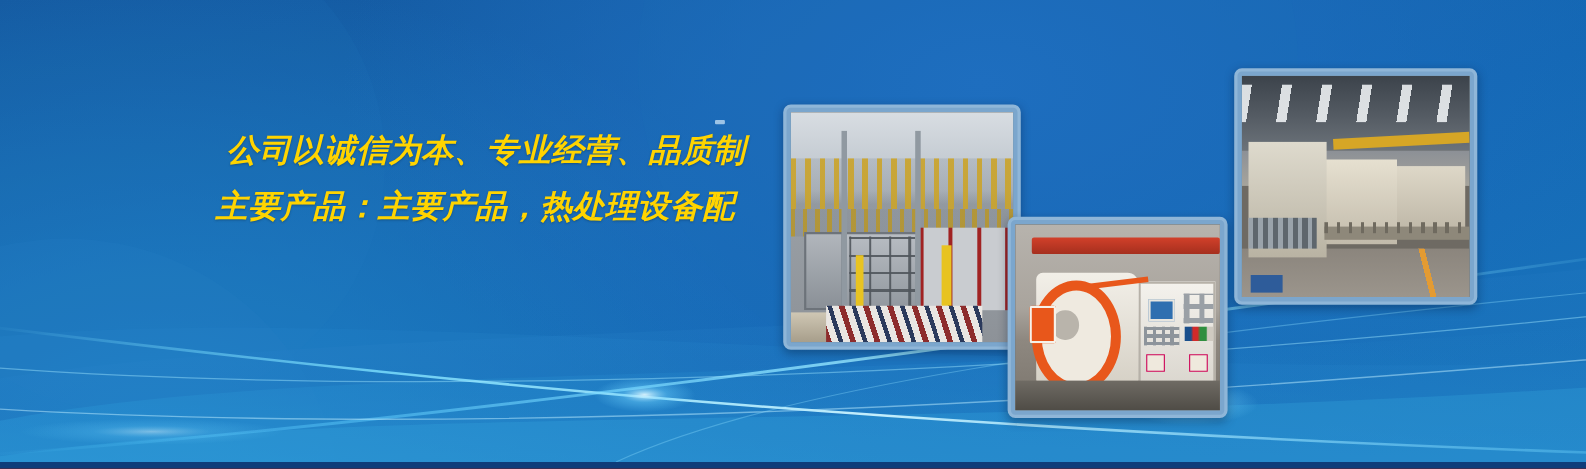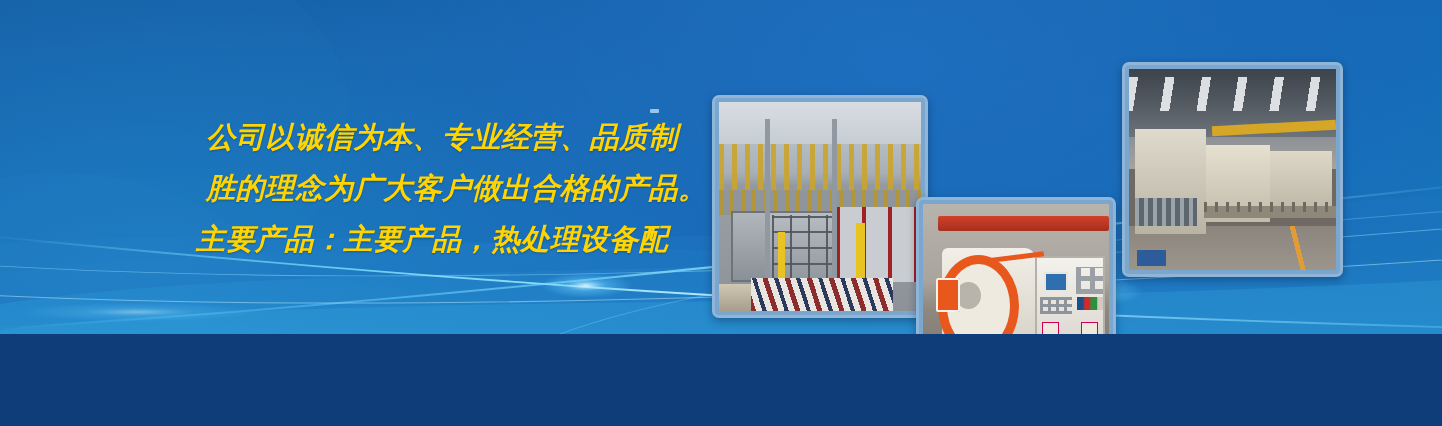--- a/index.html
+++ b/index.html
@@ -3,21 +3,21 @@
 <meta charset="utf-8">
 <style>
   html, body {
     margin: 0;
     padding: 0;
     background: #0f3d7a;
   }
   #banner {
     position: relative;
     width: 1442px;
-    height: 334px;
+    height: 420px;
     overflow: hidden;
     font-family: Liberation Sans, sans-serif;
     background: #7f1d1d;
   }
 
   
   .bg-base {
     position: absolute;
     inset: 0;
     background:
@@ -216,21 +216,20 @@
 
     <ellipse cx="586" cy="364" rx="46" ry="16" fill="url(#gGlow)"></ellipse>
     <ellipse cx="1082" cy="372" rx="62" ry="20" fill="url(#gGlow2)"></ellipse>
     <ellipse cx="138" cy="398" rx="120" ry="12" fill="url(#gGlow)" opacity="0.5"></ellipse>
   </svg>
 
   <div class="speck"></div>
 
   <div class="copy">
     <div class="copy-line indent">公司以诚信为本、专业经营、品质制</div>
-    <div class="copy-line indent">胜的理念为广大客户做出合格的产品。</div>
     <div class="copy-line">主要产品：主要产品，热处理设备配</div>
   </div>
 
   <div class="photo ph-1">
     <div class="inner">
       <div class="scene">
         <div class="lay s1-sky"></div>
         <div class="lay s1-rack"></div>
         <div class="lay s1-rack2"></div>
         <div class="lay s1-red"></div>

